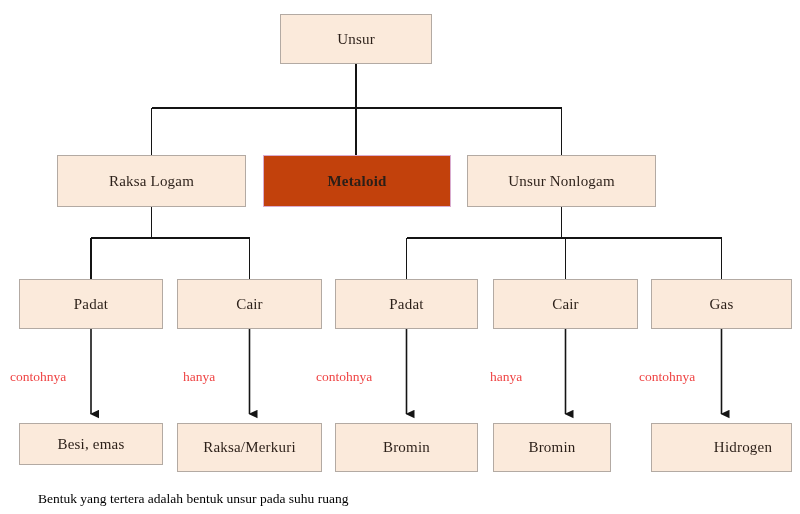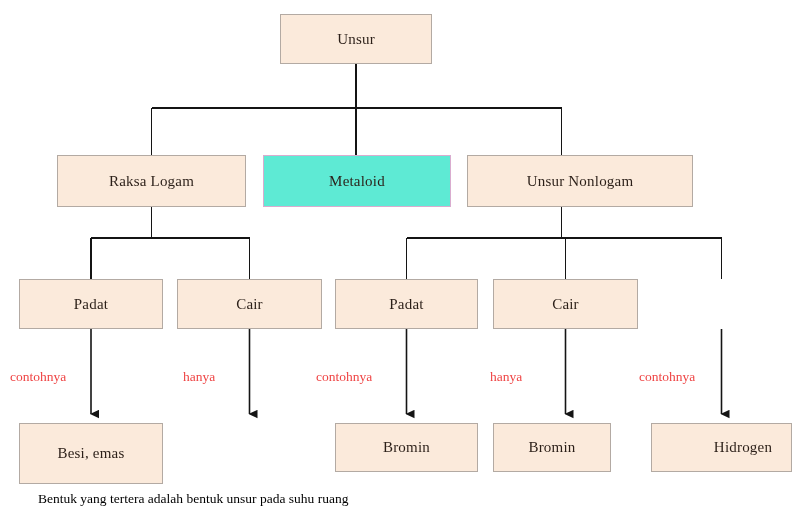--- a/index.html
+++ b/index.html
@@ -31,22 +31,23 @@
     align-items: center;
     justify-content: center;
     color: #2b1f18;
     font-size: 15px;
     line-height: 1.1;
     letter-spacing: 0.2px;
     white-space: nowrap;
     z-index: 2;
   }
   .node-box.highlight {
-    background: #5eead4;
+    background: #c2410c;
     border-color: #d9accf;
+    font-weight: bold;
   }
   .edge-label {
     position: absolute;
     color: #ef4444;
     font-size: 13.5px;
     line-height: 1.1;
     white-space: nowrap;
     z-index: 3;
   }
   .footer-note {
@@ -105,39 +106,45 @@
   <div class="node-box" style="left: 280px; top: 14px; width: 152px; height: 50px;">
     <span>Unsur</span>
   </div>
 
   <div class="node-box" style="left: 57px; top: 155px; width: 189px; height: 52px;">
     <span>Raksa Logam</span>
   </div>
   <div class="node-box highlight" style="left: 263px; top: 155px; width: 188px; height: 52px;">
     <span>Metaloid</span>
   </div>
-  <div class="node-box" style="left: 467px; top: 155px; width: 226px; height: 52px;">
+  <div class="node-box" style="left: 467px; top: 155px; width: 189px; height: 52px;">
     <span>Unsur Nonlogam</span>
   </div>
 
   <div class="node-box" style="left: 19px; top: 279px; width: 144px; height: 50px;">
     <span>Padat</span>
   </div>
   <div class="node-box" style="left: 177px; top: 279px; width: 145px; height: 50px;">
     <span>Cair</span>
   </div>
   <div class="node-box" style="left: 335px; top: 279px; width: 143px; height: 50px;">
     <span>Padat</span>
   </div>
   <div class="node-box" style="left: 493px; top: 279px; width: 145px; height: 50px;">
     <span>Cair</span>
   </div>
+  <div class="node-box" style="left: 651px; top: 279px; width: 141px; height: 50px;">
+    <span>Gas</span>
+  </div>
 
-  <div class="node-box" style="left: 19px; top: 423px; width: 144px; height: 61px;">
+  <div class="node-box" style="left: 19px; top: 423px; width: 144px; height: 42px;">
     <span>Besi, emas</span>
+  </div>
+  <div class="node-box" style="left: 177px; top: 423px; width: 145px; height: 49px;">
+    <span>Raksa/Merkuri</span>
   </div>
   <div class="node-box" style="left: 335px; top: 423px; width: 143px; height: 49px;">
     <span>Bromin</span>
   </div>
   <div class="node-box" style="left: 493px; top: 423px; width: 118px; height: 49px;">
     <span>Bromin</span>
   </div>
   <div class="node-box" style="left: 651px; top: 423px; width: 141px; height: 49px; padding-left: 43px;">
     <span>Hidrogen</span>
   </div>

